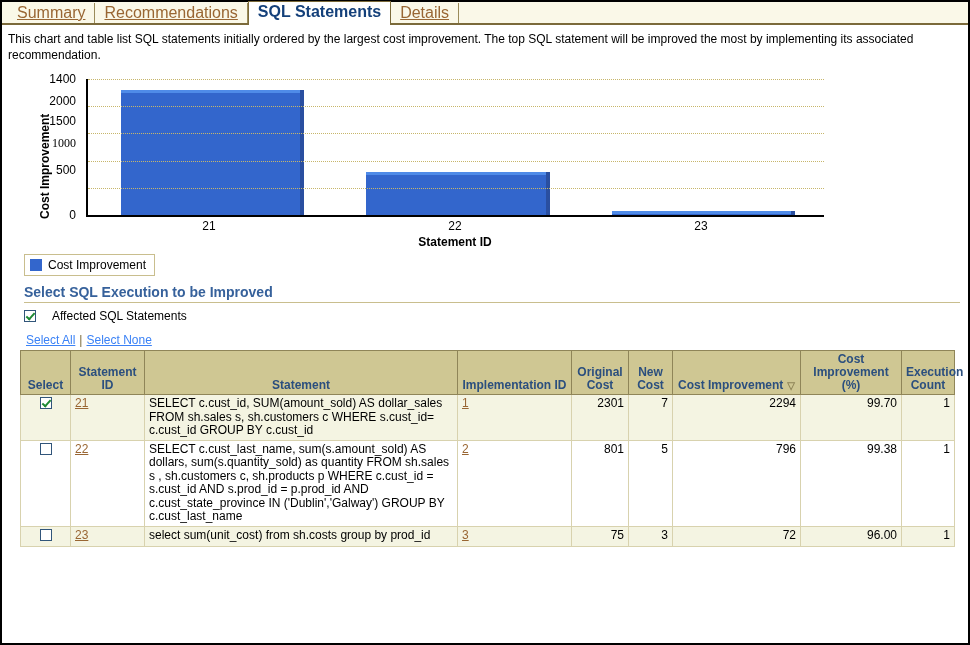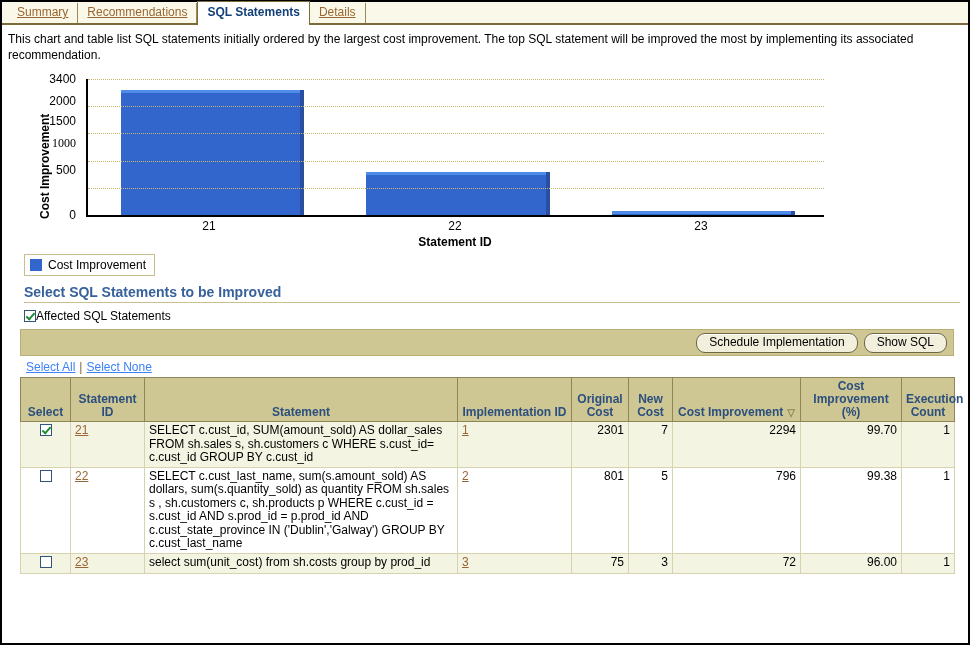--- a/index.html
+++ b/index.html
@@ -10,21 +10,21 @@
     font-size:11px;color:#000;
   }
   .page{position:relative;width:970px;height:645px;box-sizing:border-box;
         border:2px solid #000;}
 
   
   .tabbar{position:relative;height:23px;background:#FAF8E8;
           border-bottom:2px solid #7B6A3A;display:flex;align-items:flex-end;
           padding-left:6px;box-sizing:border-box;}
   .tab{position:relative;height:20px;line-height:19px;padding:0 9px;
-       font-size:12px;color:#996633;text-decoration:underline;cursor:pointer;
+       font-size:16px;color:#996633;text-decoration:underline;cursor:pointer;
        border-right:1px solid #9A8B5A;white-space:nowrap;}
   .tab:first-child{border-left:none;}
   .tab.sel{background:#ffffff;color:#14407A;font-weight:bold;text-decoration:none;
            height:21px;line-height:20px;border-left:1px solid #7B6A3A;
            border-right:1px solid #7B6A3A;border-top:1px solid #7B6A3A;
            margin-bottom:-2px;padding-bottom:2px;}
 
   
   .intro{padding:6px 8px 2px 6px;font-size:12px;line-height:16px;color:#000;}
 
@@ -58,21 +58,21 @@
   .xlabel{position:absolute;left:70px;right:22px;top:162px;text-align:center;
           font-size:12px;font-weight:bold;color:#000;}
 
   
   .legend{margin:6px 0 0 22px;display:inline-flex;align-items:center;gap:6px;
           border:1px solid #C9BE8E;background:#ffffff;padding:3px 8px 3px 5px;}
   .legend .swatch{width:12px;height:12px;background:#3366CC;display:block;}
   .legend .ltxt{font-size:12px;color:#000;}
 
   
-  .affected{margin:6px 0 0 22px;display:flex;align-items:center;gap:0;
+  .affected{margin:6px 0 0 22px;display:flex;align-items:center;gap:16px;
             font-size:12px;}
 
   
   .cb{width:12px;height:12px;border:1px solid #31557A;background:#fff;
       display:inline-block;position:relative;box-sizing:border-box;flex:none;}
   .cb.on:after{content:"";position:absolute;left:3px;top:0px;width:3px;height:7px;
       border:solid #1E8A33;border-width:0 2px 2px 0;transform:rotate(42deg);}
 
   
   .tblwrap{margin:6px 0 0 18px;width:934px;}
@@ -123,21 +123,21 @@
   <div class="chartwrap">
     <div class="ylabel">
       <span>Cost Improvement</span>
     </div>
     <div class="yticks" id="yticks">
         <div class="ytick" style="top: 142px;">0</div>
         <div class="ytick" style="top: 97px;">500</div>
         <div class="ytick" style="top: 70px; font-family: Liberation Serif, serif;">1000</div>
         <div class="ytick" style="top: 48px;">1500</div>
         <div class="ytick" style="top: 28px;">2000</div>
-        <div class="ytick" style="top: 6px;">3400</div>
+        <div class="ytick" style="top: 6px;">1400</div>
       </div>
     <div class="plot" id="plot">
       <div class="bars" id="bars">
           <div class="barcell">
             <div class="bar" title="21: 2294" style="height: 124.794px;"></div>
           </div>
           <div class="barcell">
             <div class="bar" title="22: 796" style="height: 43.3024px;"></div>
           </div>
           <div class="barcell">
@@ -159,34 +159,30 @@
   </div>
 
   
   <div class="legend">
     <span class="swatch"></span>
     <span class="ltxt">Cost Improvement</span>
   </div>
 
   
   <div class="sect">
-    <div class="sect-title">Select SQL Statements to be Improved</div>
+    <div class="sect-title">Select SQL Execution to be Improved</div>
     <div class="sect-rule"></div>
   </div>
 
   <div class="affected">
     <span class="cb on"></span>
     <span>Affected SQL Statements</span>
   </div>
 
   <div class="tblwrap">
-    <div class="toolbar" id="toolbar">
-        <div class="btn">Schedule Implementation</div>
-        <div class="btn">Show SQL</div>
-      </div>
     <div class="selrow">
       <a>Select All</a><span class="sep">|</span><a>Select None</a>
     </div>
     <table class="grid-tbl">
       <colgroup>
         <col style="width:50px">
           <col style="width:74px">
           <col style="width:313px">
         <col style="width:114px">
           <col style="width:57px">

